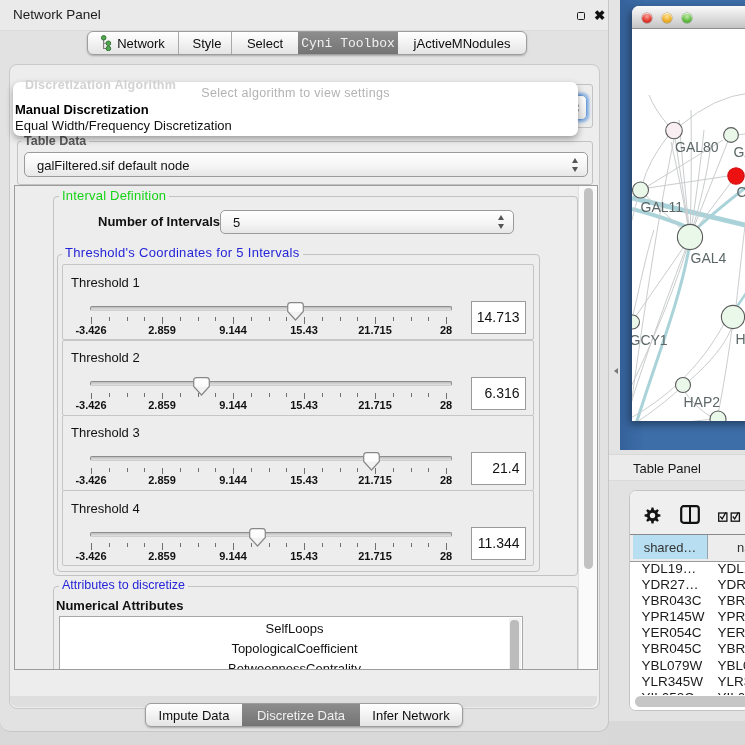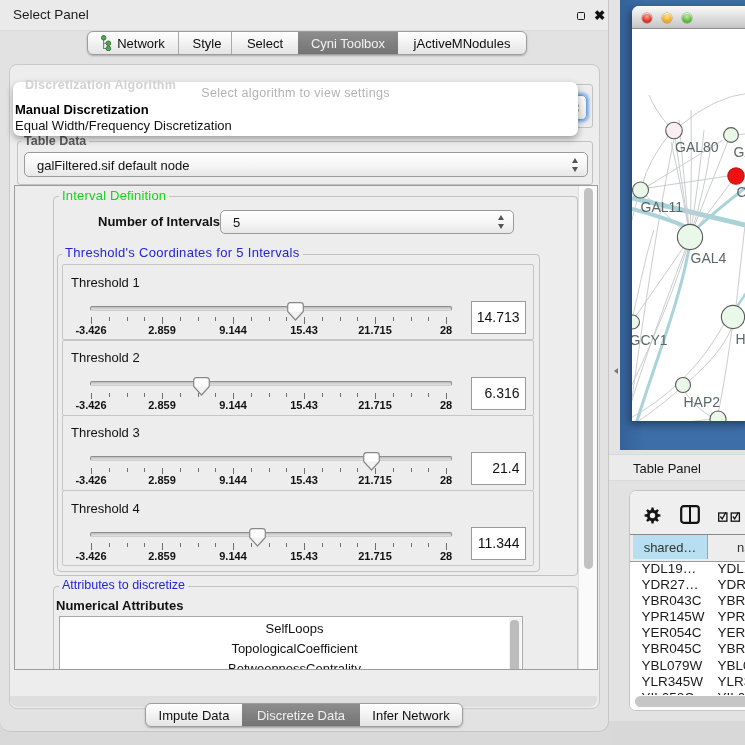--- a/index.html
+++ b/index.html
@@ -26,38 +26,38 @@
   .seg .s{position:absolute;top:0;bottom:0;display:flex;align-items:center;justify-content:center;}
   .seg .dark{background:linear-gradient(#8d8d8d,#747474);color:#f1f1f1;}
   .seg .div{position:absolute;top:0;bottom:0;width:1px;background:#a9a9a9;}
 </style>
 </head>
 <body>
 
 <div class="abs" style="left:0;top:0;width:608px;height:731px;background:#e2e2e2;border-radius:0 0 10px 10px;border-right:1px solid #c6c6c6;border-bottom:1px solid #c6c6c6;">
 
   <div class="abs" style="left:0;top:0;width:608px;height:30px;background:#eaeaea;border-bottom:1px solid #dcdcdc;"></div>
-  <div class="abs" style="left:13px;top:7px;font-size:13.5px;color:#1c1c1c;">Select Panel</div>
+  <div class="abs" style="left:13px;top:7px;font-size:13.5px;color:#1c1c1c;">Network Panel</div>
   <div class="abs" style="left:577px;top:12px;width:6px;height:6px;border:1.6px solid #1a1a1a;border-radius:1.5px;"></div>
   <div class="abs" style="left:594px;top:7px;font-size:13.5px;font-weight:bold;color:#111;">✖</div>
 
   <div class="seg" style="left:87px;top:31px;width:438px;height:22px;">
     <div class="s" style="left:0;width:90px;border-radius:6px 0 0 6px;">
       <svg width="11" height="16" viewBox="0 0 11 16" style="margin-right:5px;">
         <path d="M2.6 3 L2.6 14 M2.6 8.3 L7.2 8.3 M2.6 13.5 L7.2 13.5" stroke="#7d7d7d" stroke-width="1.1" fill="none"></path>
         <circle cx="2.7" cy="2.8" r="2.3" fill="#52a852" stroke="#2c6e2c" stroke-width="0.9"></circle>
         <circle cx="7.4" cy="8.3" r="2.3" fill="#52a852" stroke="#2c6e2c" stroke-width="0.9"></circle>
         <circle cx="7.4" cy="13.5" r="2.3" fill="#52a852" stroke="#2c6e2c" stroke-width="0.9"></circle>
       </svg>
       Network</div>
     <div class="div" style="left:90px;"></div>
     <div class="s" style="left:93px;width:52px;">Style</div>
     <div class="div" style="left:143px;"></div>
     <div class="s" style="left:144px;width:66px;">Select</div>
-    <div class="s dark" style="left:210px;width:100px;">Cyni Toolbox</div>
+    <div class="s dark" style="left:210px;width:100px;font-family:Liberation Mono, monospace;">Cyni Toolbox</div>
     <div class="s" style="left:310px;width:128px;border-radius:0 6px 6px 0;">jActiveMNodules</div>
   </div>
 
   <div class="abs" style="left:9px;top:64px;width:589px;height:643px;background:#ededed;border:1px solid #c9c9c9;border-radius:8px;"></div>
   <div class="abs" style="left:10px;top:696px;width:587px;height:11px;background:#dedede;border-radius:0 0 8px 8px;"></div>
 
   <div class="grp" style="left:17px;top:84px;width:574px;height:42px;"></div>
 
   <div class="abs" style="left:26px;top:95px;width:559px;height:23px;border-radius:5px;background:linear-gradient(#fff,#e9e9e9);border:1.5px solid #6d9ed8;box-shadow:0 0 3px 1.5px rgba(98,155,222,0.8);">
       <span class="spin" style="right:4px;transform:translateY(-50%) scale(0.8);opacity:0.65;"></span>

